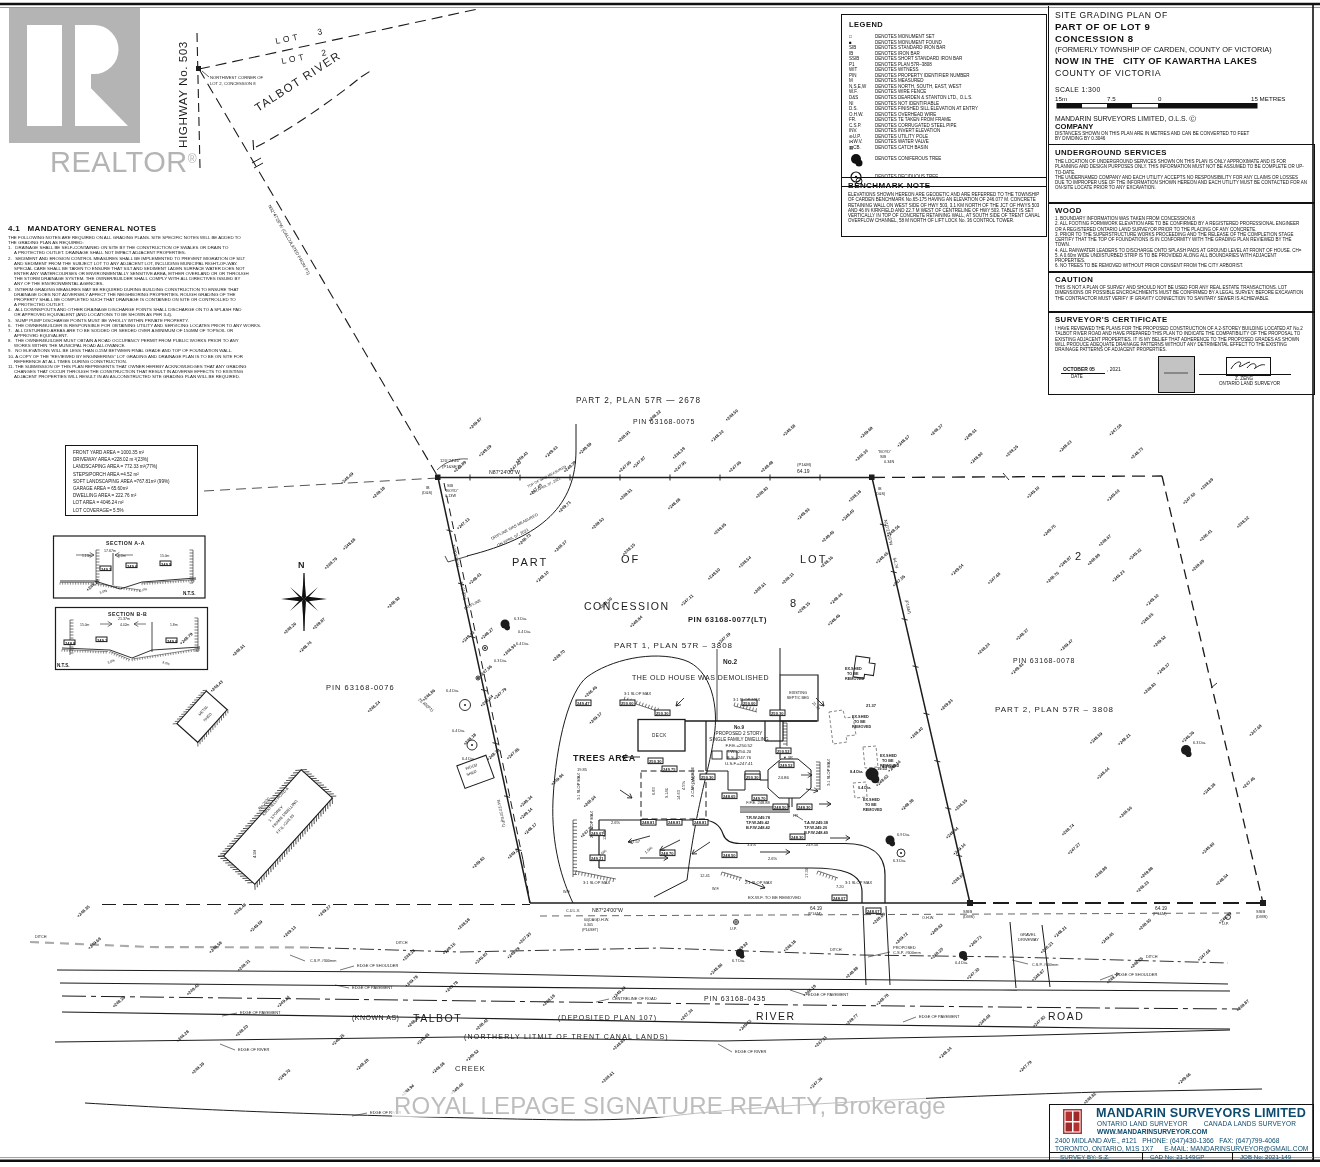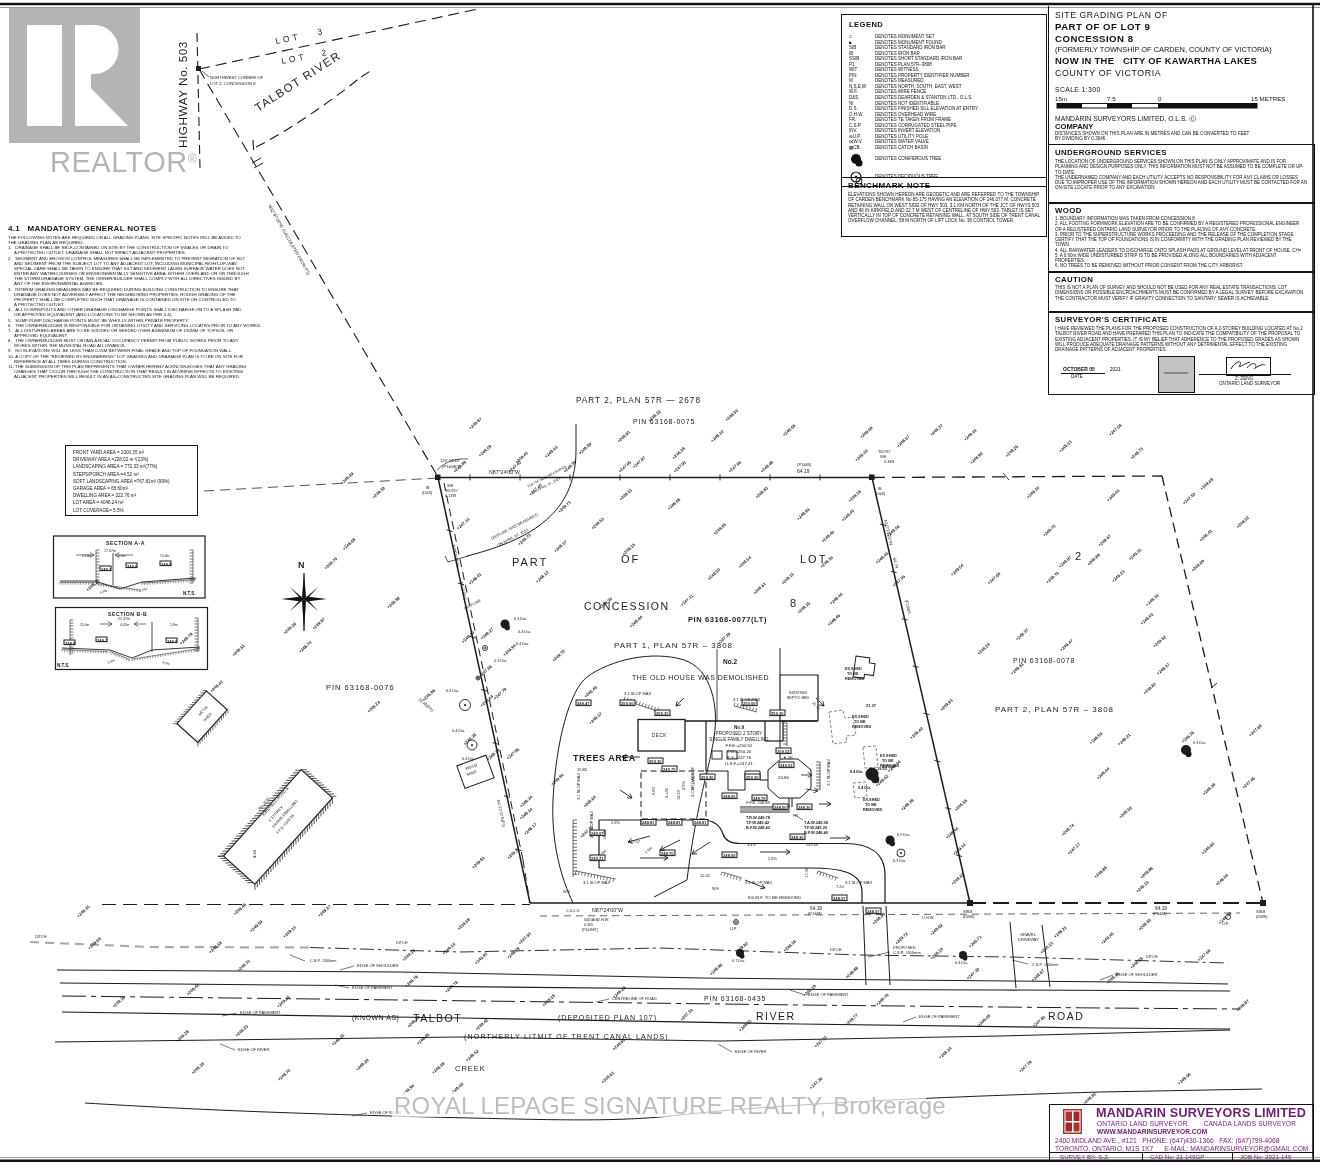--- a/index.html
+++ b/index.html
@@ -792,21 +792,21 @@
 <div style="position:absolute;left:6px;top:146px;width:150px;font-size:29px;color:#b4b4b4;letter-spacing:0.5px;font-family:'Liberation Sans',sans-serif;margin-left:44px;">REALTOR<span style="font-size:12px;vertical-align:9px">®</span></div>
 <div style="position:absolute;left:8px;top:224px;width:280px;font-family:'Liberation Sans',sans-serif;color:#161616">
 <div style="font-size:8px;font-weight:bold;letter-spacing:0.3px">4.1&nbsp;&nbsp;&nbsp;MANDATORY GENERAL NOTES</div>
 <div style="font-size:4.4px;line-height:5.15px;margin-top:2px;white-space:nowrap">THE FOLLOWING NOTES ARE REQUIRED ON ALL GRADING PLANS. SITE SPECIFIC NOTES WILL BE ADDED TO<br>THE GRADING PLAN AS REQUIRED:<br>1.&nbsp;&nbsp;&nbsp;DRAINAGE SHALL BE SELF-CONTAINED ON SITE BY THE CONSTRUCTION OF SWALES OR DRAIN TO<br>&nbsp;&nbsp;&nbsp;&nbsp;&nbsp;A PROTECTED OUTLET. DRAINAGE SHALL NOT IMPACT ADJACENT PROPERTIES.<br>2.&nbsp;&nbsp;&nbsp;SEDIMENT AND EROSION CONTROL MEASURES SHALL BE IMPLEMENTED TO PREVENT MIGRATION OF SILT<br>&nbsp;&nbsp;&nbsp;&nbsp;&nbsp;AND SEDIMENT FROM THE SUBJECT LOT TO ANY ADJACENT LOT, INCLUDING MUNICIPAL RIGHT-OF-WAY.<br>&nbsp;&nbsp;&nbsp;&nbsp;&nbsp;SPECIAL CARE SHALL BE TAKEN TO ENSURE THAT SILT AND SEDIMENT LADEN SURFACE WATER DOES NOT<br>&nbsp;&nbsp;&nbsp;&nbsp;&nbsp;ENTER ANY WATERCOURSES OR ENVIRONMENTALLY SENSITIVE AREA, EITHER OVERLAND OR OR THROUGH<br>&nbsp;&nbsp;&nbsp;&nbsp;&nbsp;THE STORM DRAINAGE SYSTEM. THE OWNER/BUILDER SHALL COMPLY WITH ALL DIRECTIVES ISSUED BY<br>&nbsp;&nbsp;&nbsp;&nbsp;&nbsp;ANY OF THE ENVIRONMENTAL AGENCIES.<br>3.&nbsp;&nbsp;&nbsp;INTERIM GRADING MEASURES MAY BE REQUIRED DURING BUILDING CONSTRUCTION TO ENSURE THAT<br>&nbsp;&nbsp;&nbsp;&nbsp;&nbsp;DRAINAGE DOES NOT ADVERSELY AFFECT THE NEIGHBORING PROPERTIES. ROUGH GRADING OF THE<br>&nbsp;&nbsp;&nbsp;&nbsp;&nbsp;PROPERTY SHALL BE COMPLETED SUCH THAT DRAINAGE IS CONTAINED ON SITE OR CONTROLLED TO<br>&nbsp;&nbsp;&nbsp;&nbsp;&nbsp;A PROTECTED OUTLET.<br>4.&nbsp;&nbsp;&nbsp;ALL DOWNSPOUTS AND OTHER DRAINAGE DISCHARGE POINTS SHALL DISCHARGE ON TO A SPLASH PAD<br>&nbsp;&nbsp;&nbsp;&nbsp;&nbsp;OR APPROVED EQUIVALENT (AND LOCATIONS TO BE SHOWN AS PER 3.4).<br>5.&nbsp;&nbsp;&nbsp;SUMP PUMP DISCHARGE POINTS MUST BE WHOLLY WITHIN PRIVATE PROPERTY.<br>6.&nbsp;&nbsp;&nbsp;THE OWNER/BUILDER IS RESPONSIBLE FOR OBTAINING UTILITY AND SERVICING LOCATES PRIOR TO ANY WORKS.<br>7.&nbsp;&nbsp;&nbsp;ALL DISTURBED AREAS ARE TO BE SODDED OR SEEDED OVER A MINIMUM OF 150MM OF TOPSOIL OR<br>&nbsp;&nbsp;&nbsp;&nbsp;&nbsp;APPROVED EQUIVALENT.<br>8.&nbsp;&nbsp;&nbsp;THE OWNER/BUILDER MUST OBTAIN A ROAD OCCUPANCY PERMIT FROM PUBLIC WORKS PRIOR TO ANY<br>&nbsp;&nbsp;&nbsp;&nbsp;&nbsp;WORKS WITHIN THE MUNICIPAL ROAD ALLOWANCE.<br>9.&nbsp;&nbsp;&nbsp;NO ELEVATIONS WILL BE LESS THAN 0.15M BETWEEN FINAL GRADE AND TOP OF FOUNDATION WALL.<br>10.&nbsp;A COPY OF THE "REVIEWED BY ENGINEERING" LOT GRADING AND DRAINAGE PLAN IS TO BE ON SITE FOR<br>&nbsp;&nbsp;&nbsp;&nbsp;&nbsp;REFERENCE AT ALL TIMES DURING CONSTRUCTION.<br>11.&nbsp;THE SUBMISSION OF THIS PLAN REPRESENTS THAT OWNER HEREBY ACKNOWLEDGES THAT ANY GRADING<br>&nbsp;&nbsp;&nbsp;&nbsp;&nbsp;CHANGES THAT OCCUR THROUGH THE CONSTRUCTION THAT RESULT IN ADVERSE EFFECTS TO EXISTING<br>&nbsp;&nbsp;&nbsp;&nbsp;&nbsp;ADJACENT PROPERTIES WILL RESULT IN AN AS-CONSTRUCTED SITE GRADING PLAN WILL BE REQUIRED.</div>
 </div>
 <div style="position:absolute;left:65px;top:445px;width:131px;height:69px;border:1.2px solid #161616;font-family:'Liberation Sans',sans-serif;">
 <div style="font-size:4.6px;line-height:7.2px;padding:3px 0 0 7px;color:#161616;white-space:nowrap">FRONT YARD AREA = 1000.35 m²<br>DRIVEWAY AREA =228.02 m ²(23%)<br>LANDSCAPING AREA = 772.33 m²(77%)<br>STEPS/PORCH AREA =4.52 m²<br>SOFT LANDSCAPING AREA =767.81m² (99%)<br>GARAGE AREA = 65.60m²<br>DWELLING AREA = 222.76 m²<br>LOT AREA = 4046.24  m²<br>LOT COVERAGE= 5.5%</div>
 </div>
 <div style="position:absolute;left:392px;top:1092px;width:534px;height:25px;background:rgba(255,255,255,0.72)"></div>
 <div style="position:absolute;left:394px;top:1092px;font-family:'Liberation Sans',sans-serif;font-size:24px;color:#bdbdbd;letter-spacing:0.2px;white-space:nowrap">ROYAL LEPAGE SIGNATURE REALTY, Brokerage</div>
-<div style="position:absolute;left:1049px;top:1104px;width:263px;height:56px;border:1.6px solid #111;font-family:'Liberation Sans',sans-serif;color:#701a75">
+<div style="position:absolute;left:1049px;top:1104px;width:263px;height:56px;border:1.6px solid #111;font-family:'Liberation Sans',sans-serif;color:#0c4a6e">
 
 <svg style="position:absolute;left:13px;top:4px" width="19" height="25">
 <rect x="0" y="0" width="19" height="25" fill="#b23232"></rect>
 <rect x="1.5" y="1.5" width="16" height="22" fill="#fff"></rect>
 <rect x="2.5" y="2.5" width="6.5" height="9.5" fill="#b23232"></rect>
 <rect x="10.5" y="2.5" width="6" height="9.5" fill="#9e2a2a"></rect>
 <rect x="2.5" y="13.5" width="6.5" height="9" fill="#9e2a2a"></rect>
 <rect x="10.5" y="13.5" width="6" height="9" fill="#b23232"></rect>
 </svg>
 <div style="position:absolute;left:46px;top:1px;font-size:12.6px;font-weight:bold;letter-spacing:0.2px;white-space:nowrap">MANDARIN SURVEYORS LIMITED</div>

